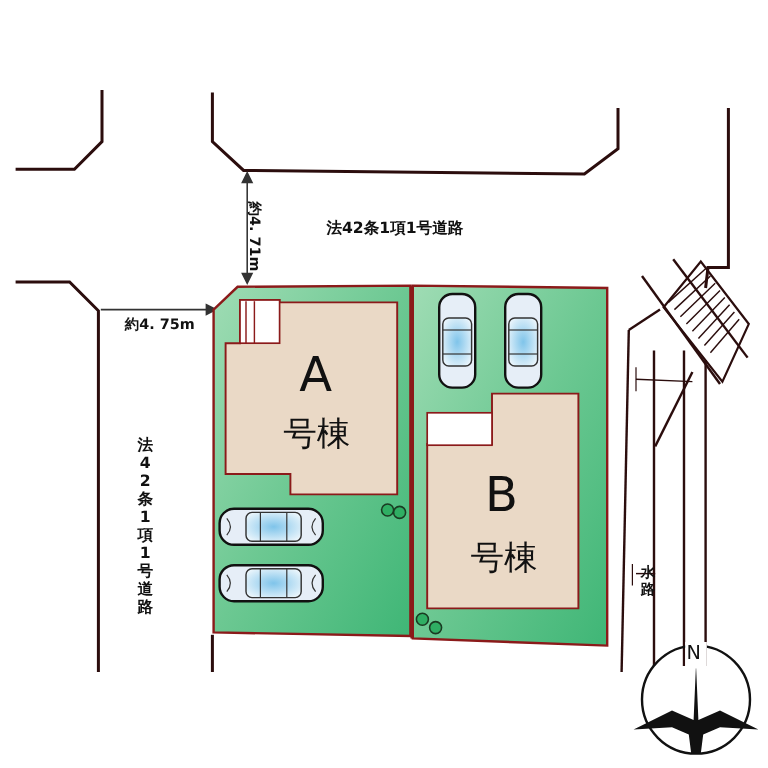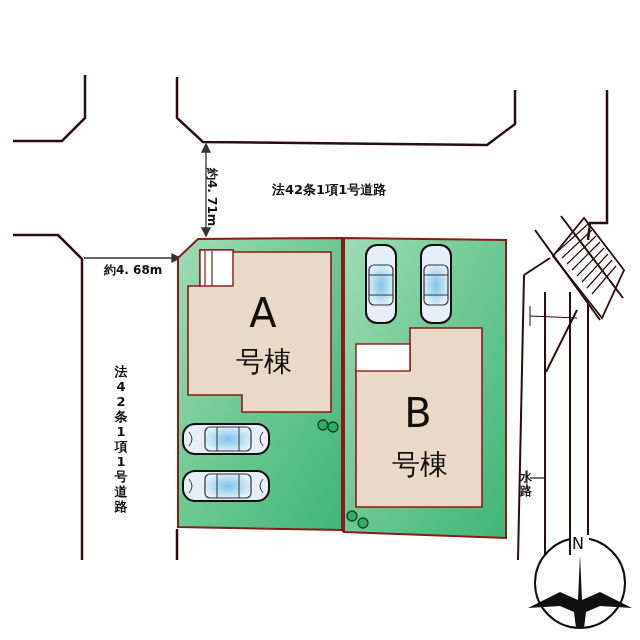--- a/index.html
+++ b/index.html
@@ -5,21 +5,21 @@
   html, body { margin:0; padding:0; background:#ffffff; }
   body { width:640px; height:640px; position:relative; overflow:hidden; font-family:"DejaVu Sans", sans-serif; }
   svg { position:absolute; left:0; top:0; }
   .lbl { position:absolute; color:#111; font-weight:bold; }
   .road-top { left:272px; top:181px; font-size:13px; white-space:nowrap; }
   .road-left { left:113px; top:364px; font-size:13px; width:16px; line-height:15px; text-align:center; word-break:break-all; }
   .dim-v { left:198px; top:162px; font-size:12px; transform:rotate(90deg); transform-origin:left top; white-space:nowrap; }
   .dim-h { left:104px; top:262px; font-size:12px; white-space:nowrap; }
   .bldg-letter { position:absolute; font-size:40px; font-weight:normal; color:#111; text-align:center; }
   .bldg-sub { position:absolute; font-size:28px; color:#111; text-align:center; white-space:nowrap; }
-  .water { left:520px; top:470px; font-size:12px; width:14px; line-height:14px; }
+  .water { left:534px; top:470px; font-size:12px; width:14px; line-height:14px; }
 </style>
 </head>
 <body>
 
 <svg width="640" height="640" viewBox="0 0 640 640">
   <defs>
     <linearGradient id="grn" x1="0" y1="0" x2="1" y2="1">
       <stop offset="0" stop-color="#9fdcb4"></stop>
       <stop offset="0.5" stop-color="#6cc892"></stop>
       <stop offset="1" stop-color="#3fb676"></stop>
@@ -113,21 +113,21 @@
   <g>
     <circle cx="580" cy="583" r="45" fill="none" stroke="#111" stroke-width="2"></circle>
     <path d="M580 554 L578 600 L560 592 L528 608 L560 606 L574 612 L576 628 L584 628 L586 612 L600 606 L632 608 L600 592 L582 600 Z" fill="#111"></path>
     <rect x="571" y="535" width="18" height="22" fill="#fff"></rect>
   </g>
 </svg>
 
 <div class="lbl road-top">法42条1項1号道路</div>
 <div class="lbl road-left">法42条1項1号道路</div>
 <div class="lbl dim-v" style="left:220px;top:168px;">約4. 71m</div>
-<div class="lbl dim-h">約4. 68m</div>
+<div class="lbl dim-h">約4. 75m</div>
 
 <div class="bldg-letter" style="left:243px;top:290px;width:40px;">A</div>
 <div class="bldg-sub" style="left:232px;top:343px;width:64px;">号棟</div>
 
 <div class="bldg-letter" style="left:398px;top:390px;width:40px;">B</div>
 <div class="bldg-sub" style="left:388px;top:446px;width:64px;">号棟</div>
 
 <div class="lbl water">水路</div>
 <div class="lbl" style="left:572px;top:534px;font-size:16px;font-weight:normal;">N</div>
 

